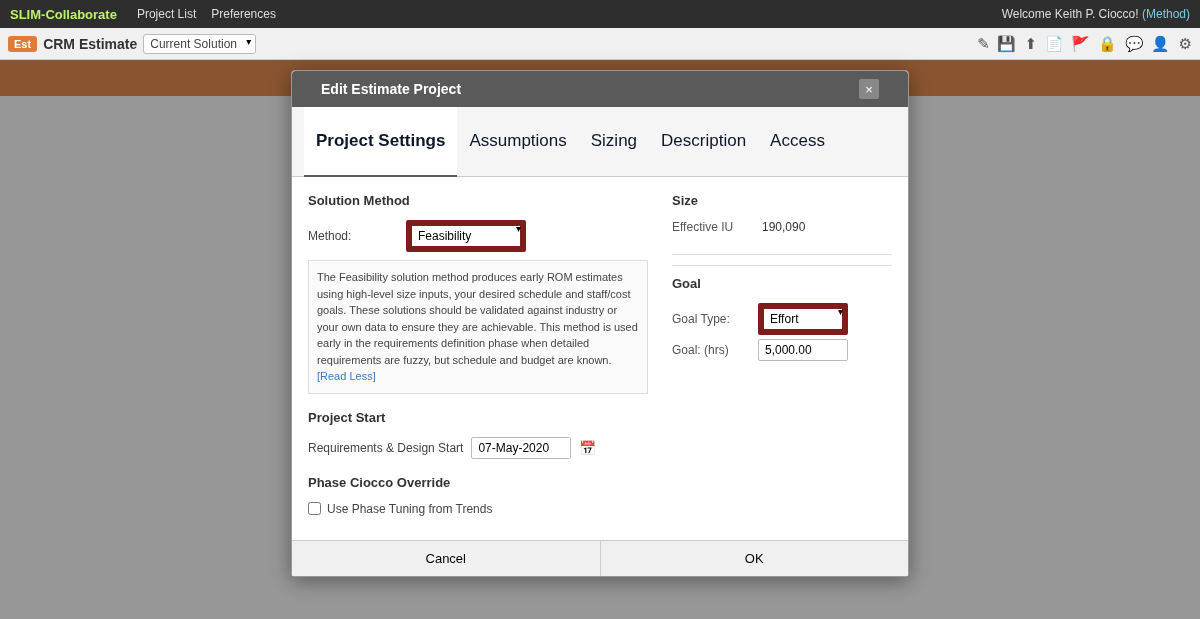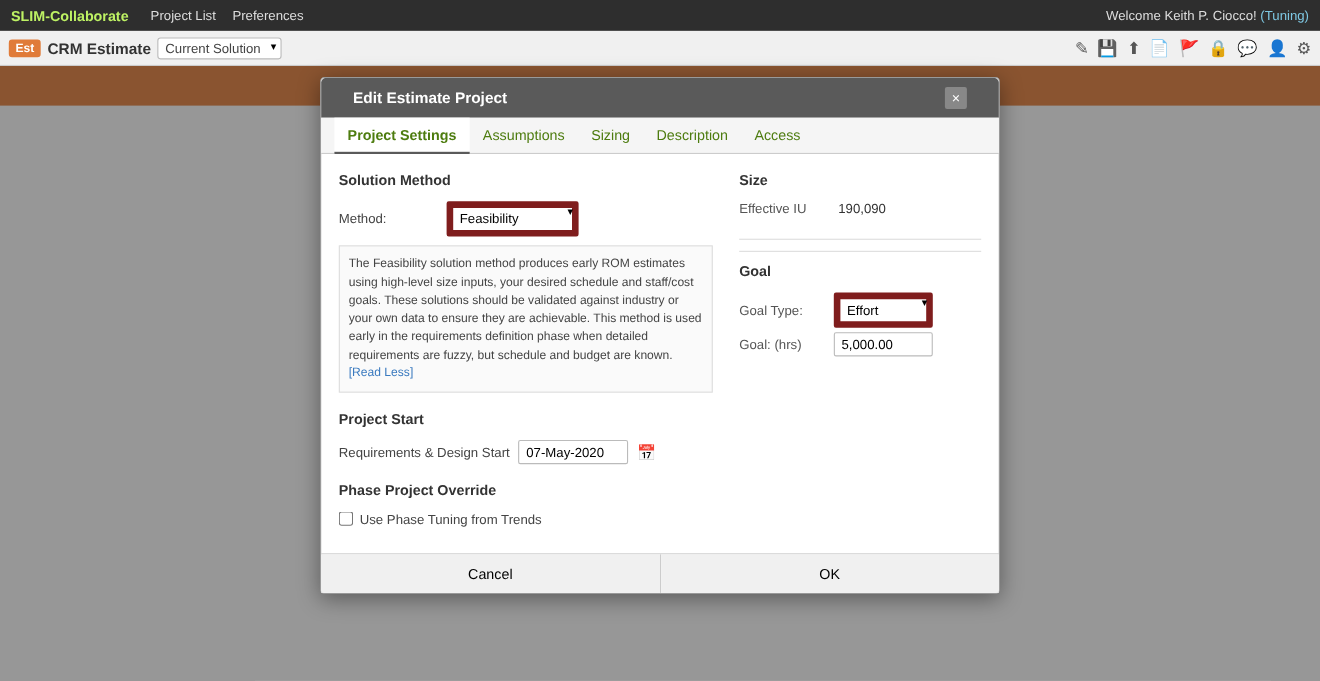--- a/index.html
+++ b/index.html
@@ -175,24 +175,24 @@
     }
 
     
     .modal-tabs {
       display: flex;
       border-bottom: 1px solid #ccc;
       background: #f5f5f5;
       padding: 0 12px;
     }
     .modal-tab {
-      padding: 8px 12px;
-      font-size: 13px;
-      cursor: pointer;
-      color: #4d7c0f;
+      padding: 24px 12px;
+      font-size: 17px;
+      cursor: pointer;
+      color: #0f172a;
       border-bottom: 2px solid transparent;
       margin-bottom: -1px;
     }
     .modal-tab.active {
       border-bottom: 2px solid #5a5a5a;
       font-weight: bold;
       background: #fff;
     }
 
     
@@ -370,21 +370,21 @@
   </style>
 </head>
 <body>
 
 <nav class="top-nav">
   <span class="top-nav-brand">SLIM-Collaborate</span>
   <a class="top-nav-link">Project List</a>
   <a class="top-nav-link">Preferences</a>
   <span class="top-nav-welcome">
     <span>Welcome Keith P. Ciocco!</span>
-    <a href="#"> (<span>Tuning</span>)</a>
+    <a href="#"> (<span>Method</span>)</a>
   </span>
 </nav>
 
 <div class="sub-nav">
   <span class="sub-nav-badge">Est</span>
   <span class="sub-nav-title">CRM Estimate</span>
   <div class="sub-nav-selector-wrap">
     <select class="sub-nav-selector">
       <option>Current Solution</option>
     </select>
@@ -442,21 +442,21 @@
           <div class="project-start-section">
             <div class="section-header">Project Start</div>
             <div class="date-row">
               <span class="date-label">Requirements &amp; Design Start</span>
               <input type="text" class="date-input" value="07-May-2020" style="">
               <span class="calendar-icon">📅</span>
             </div>
           </div>
 
           <div class="phase-tuning-section">
-            <div class="section-header">Phase Project Override</div>
+            <div class="section-header">Phase Ciocco Override</div>
             <div class="checkbox-row">
               <input type="checkbox" style="">
               <span class="checkbox-label">Use Phase Tuning from Trends</span>
             </div>
           </div>
 
         </div>
 
         <div class="modal-right">
 

